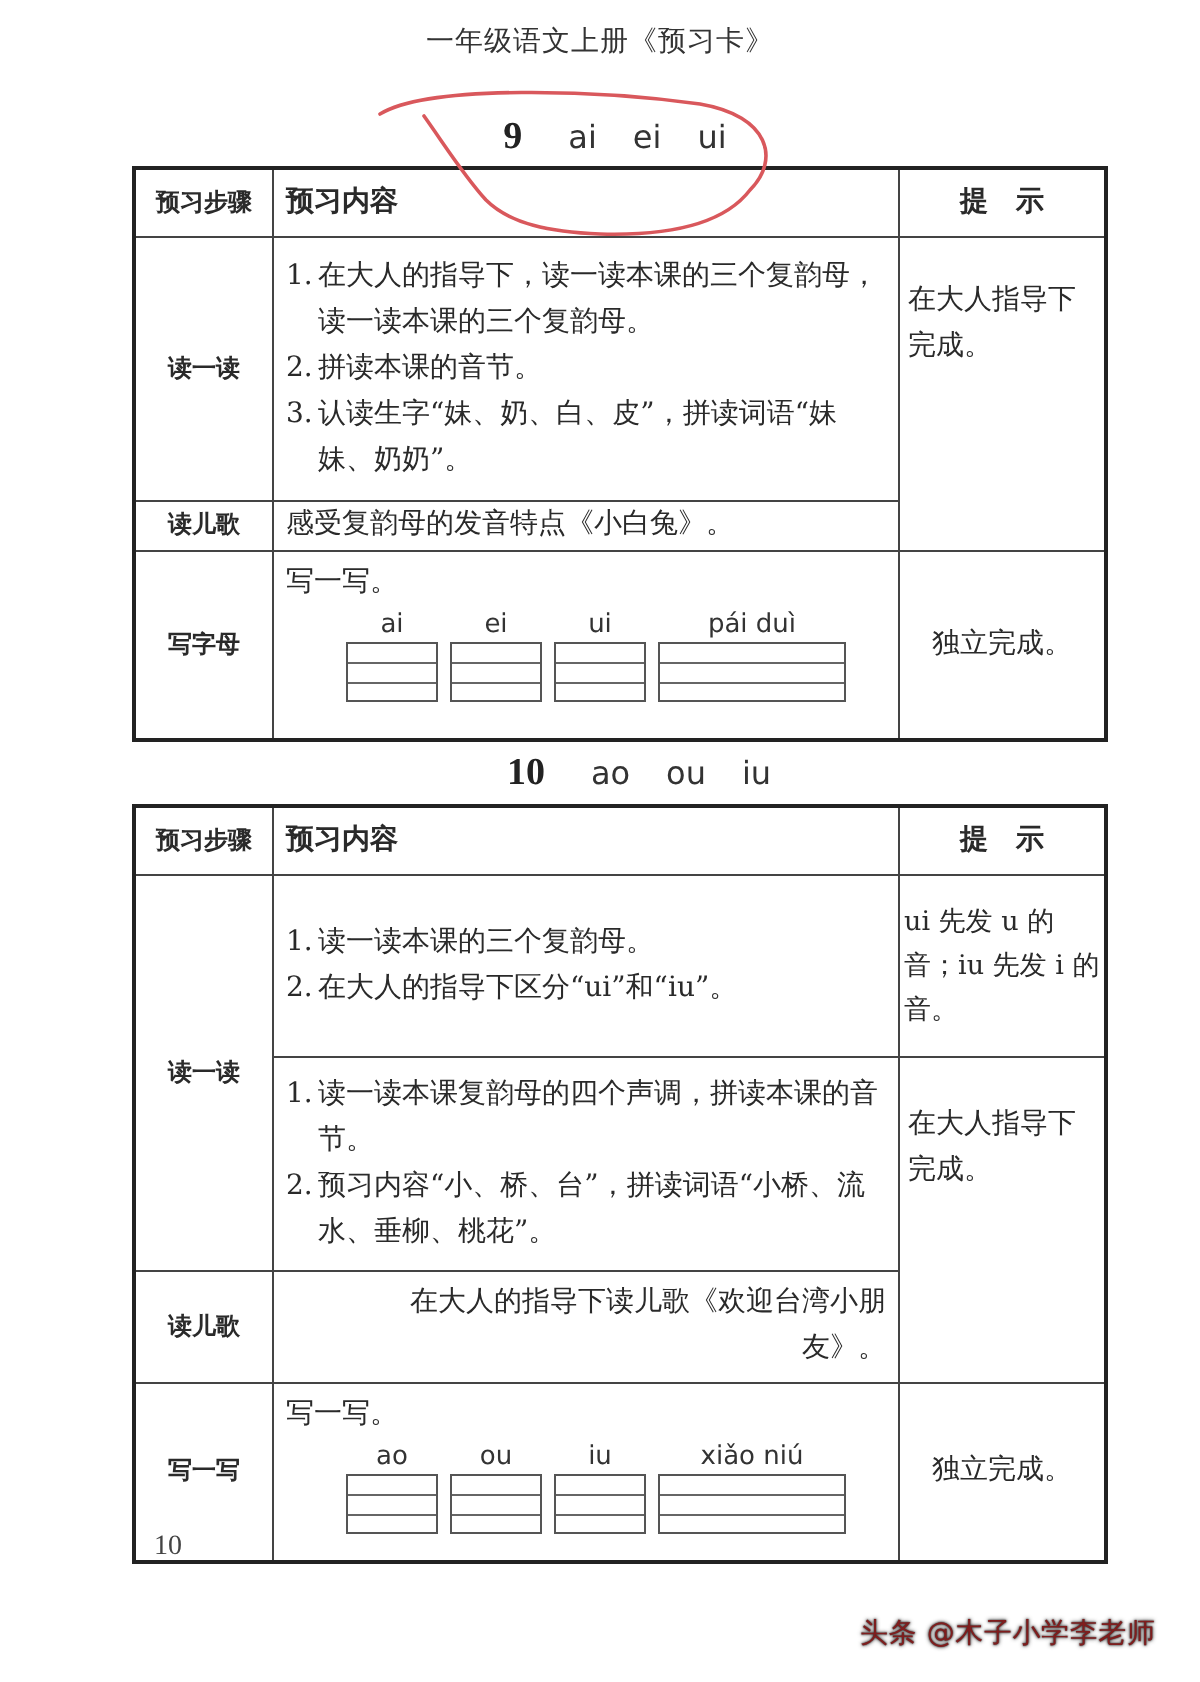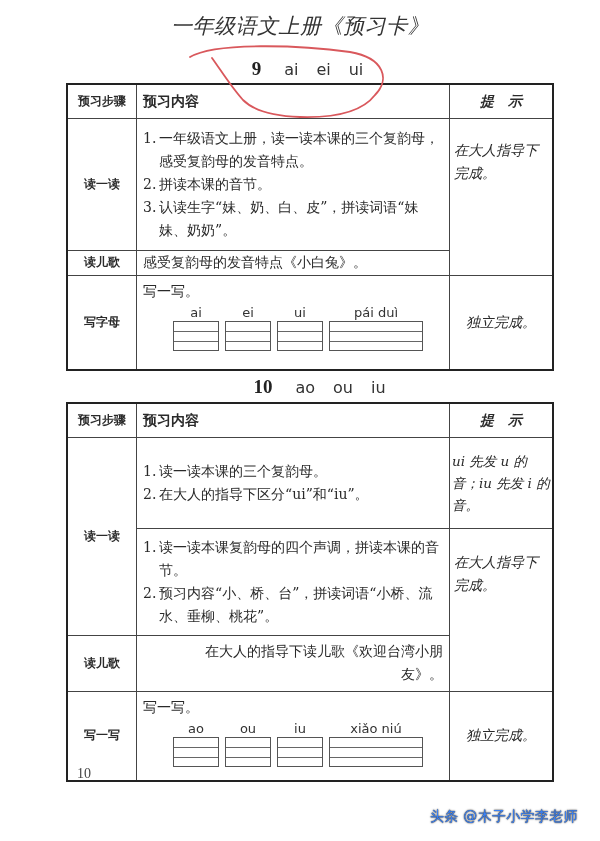--- a/index.html
+++ b/index.html
@@ -2,56 +2,56 @@
 <html><head>
 <meta charset="utf-8">
 <style>
   html, body { margin: 0; padding: 0; }
   body {
     width: 600px; height: 841px; background: #ffffff; position: relative; overflow: hidden;
     font-family: "DejaVu Serif", "Liberation Serif", serif; color: #2a2a2a;
   }
   .abs { position: absolute; }
   .page-header {
-    left: 0; width: 600px; top: 12px; text-align: center; font-size: 21px; color: #333;
-    font-family: "DejaVu Serif", serif; letter-spacing: 0.5px; font-style: italic;
+    left: 0; width: 600px; top: 12px; text-align: center; font-size: 14px; color: #333;
+    font-family: "DejaVu Serif", serif; letter-spacing: 0.5px;
   }
   .lesson-title {
     left: 0; width: 600px; text-align: center; font-size: 17px; color: #222;
   }
   .lesson-title .num { font-weight: bold; font-family: "Liberation Serif", serif; font-size: 19px; margin-right: 14px; }
   .lesson-title .py { font-family: "DejaVu Sans", sans-serif; font-size: 16px; margin: 0 9px; color: #333; }
   table.card {
     position: absolute; left: 66px; width: 468px; border-collapse: collapse;
     border: 2px solid #222; table-layout: fixed;
   }
   table.card td {
     border: 1px solid #444; padding: 0; vertical-align: middle; font-size: 14px; line-height: 23px;
   }
   table.card td.col-step {
     width: 68px; text-align: center; font-family: "DejaVu Sans", sans-serif; font-weight: bold; font-size: 12px;
   }
   table.card td.col-content { width: 300px; padding: 0 6px 0 6px; }
-  table.card td.col-hint { width: 94px; padding: 0 4px; font-size: 14px; font-style: italic; }
+  table.card td.col-hint { width: 94px; padding: 0 4px; font-size: 14px; }
   .hdr td { font-family: "DejaVu Sans", sans-serif; font-weight: bold; font-size: 14px; }
   .item { display: flex; }
   .item .n { width: 16px; flex: none; }
   .item .t { flex: 1; }
   .writing {
     display: flex; justify-content: center; gap: 6px; margin-top: 2px; margin-left: 10px;
   }
   .wcell { display: flex; flex-direction: column; align-items: center; }
   .wlabel { font-family: "DejaVu Sans", sans-serif; font-size: 13px; line-height: 16px; color: #333; }
   .wbox { border: 1px solid #555; height: 30px; box-sizing: border-box; position: relative; }
   .wbox::before, .wbox::after { content: ""; position: absolute; left: 0; right: 0; border-top: 1px solid #666; }
   .wbox::before { top: 9px; }
   .wbox::after { top: 19px; }
   .page-num { left: 77px; top: 766px; font-size: 14px; color: #444; font-family: "Liberation Serif", serif; }
   .watermark {
-    left: 430px; top: 808px; font-family: "DejaVu Sans", sans-serif; font-size: 14px; color: #3b82f6;
+    left: 430px; top: 808px; font-family: "DejaVu Sans", sans-serif; font-size: 14px; color: #7f1d1d;
     text-shadow: 0 0 2px #333, 0 0 1px #000; letter-spacing: 0.3px;
   }
   .red-circle { position: absolute; left: 0; top: 0; pointer-events: none; }
 </style>
 </head>
 <body>
 
 <div class="abs page-header">一年级语文上册《预习卡》</div>
 
 <div class="abs lesson-title" style="top:58px;margin-left:12px;">
@@ -63,21 +63,21 @@
       <tr class="hdr" style="height:34px;">
     <td class="col-step">预习步骤</td>
     <td class="col-content">预习内容</td>
     <td class="col-hint" style="text-align:center">提　示</td>
   </tr>
   <tr style="height:132px;">
     <td class="col-step">读一读</td>
     <td class="col-content">
       <div class="item">
             <span class="n">1.</span>
-            <span class="t">一年级语文上册，读一读本课的三个复韵母，感受复韵母的发音特点。</span>
+            <span class="t">在大人的指导下，读一读本课的三个复韵母，读一读本课的三个复韵母。</span>
           </div>
       <div class="item">
             <span class="n">2.</span>
             <span class="t">拼读本课的音节。</span>
           </div>
       <div class="item">
             <span class="n">3.</span>
             <span class="t">认读生字“妹、奶、白、皮”，拼读词语“妹妹、奶奶”。</span>
           </div>
     </td>

